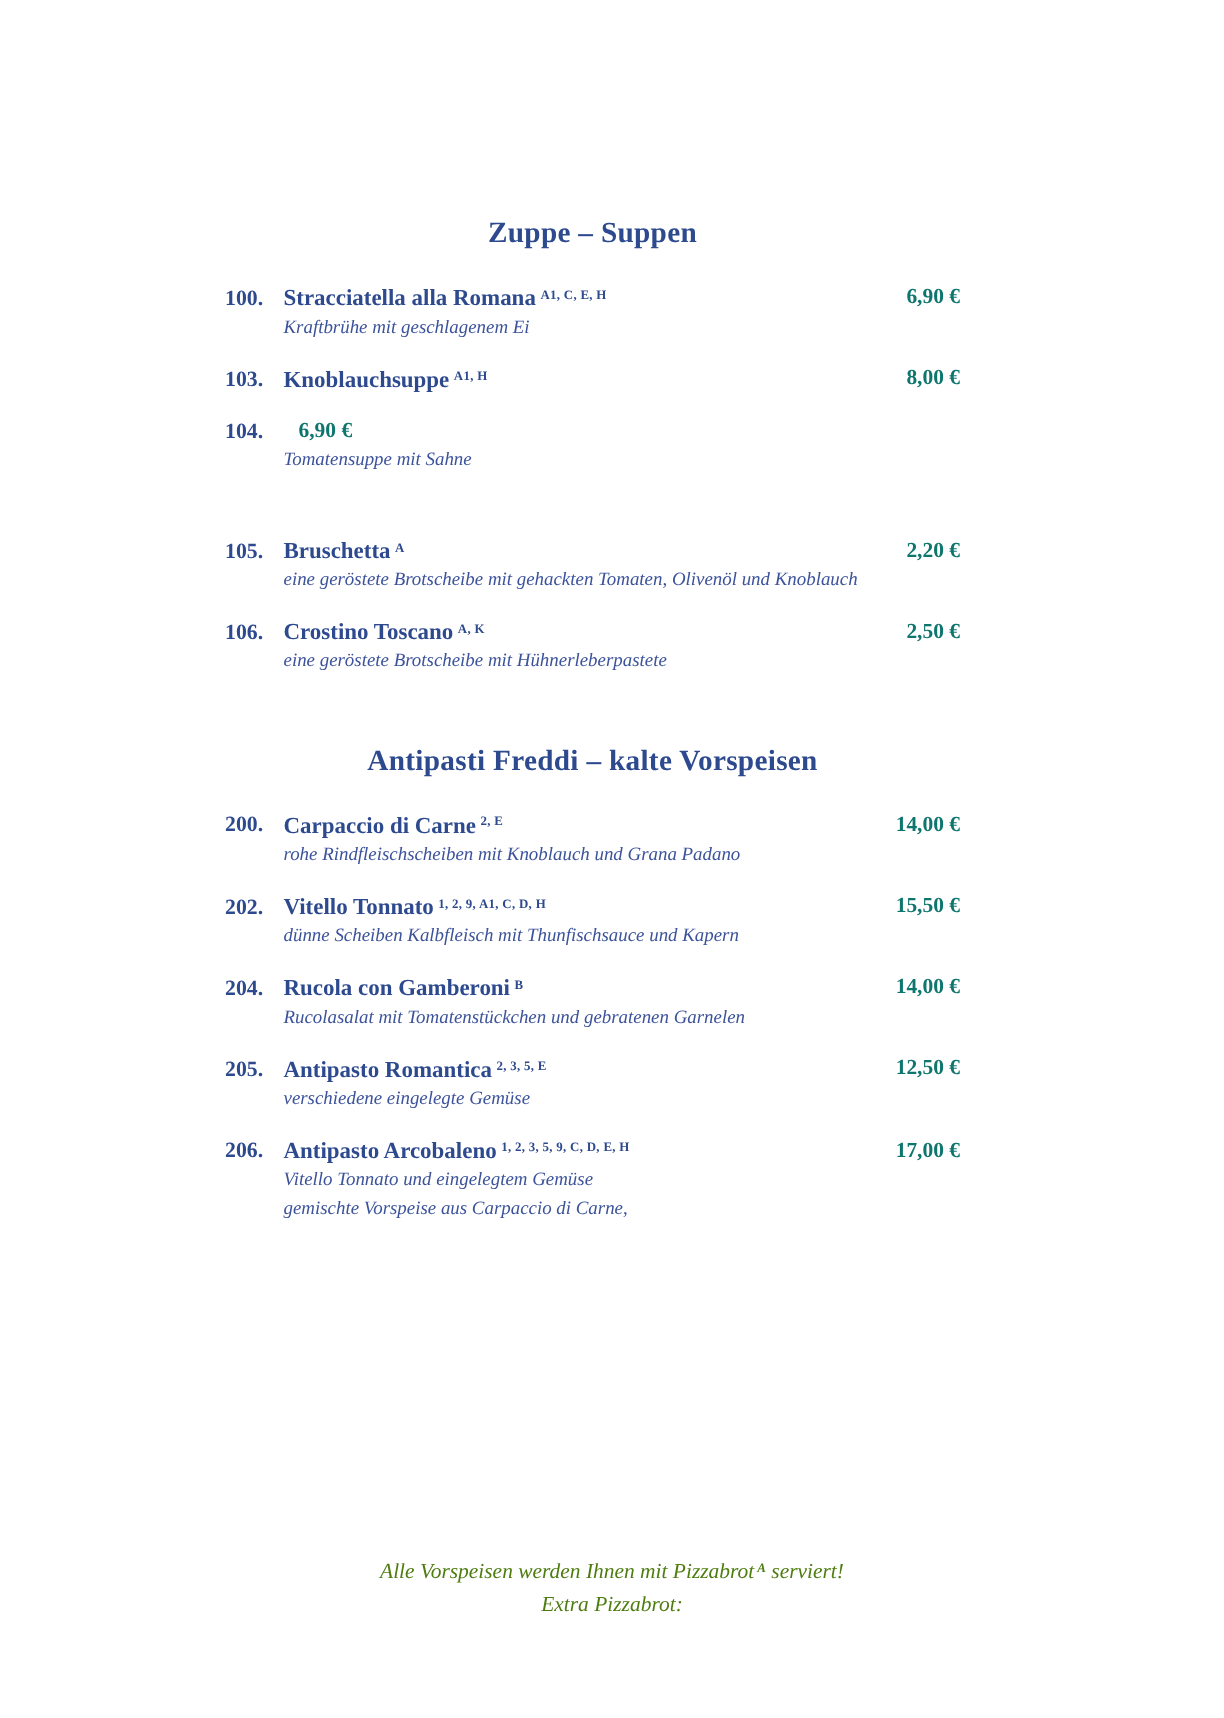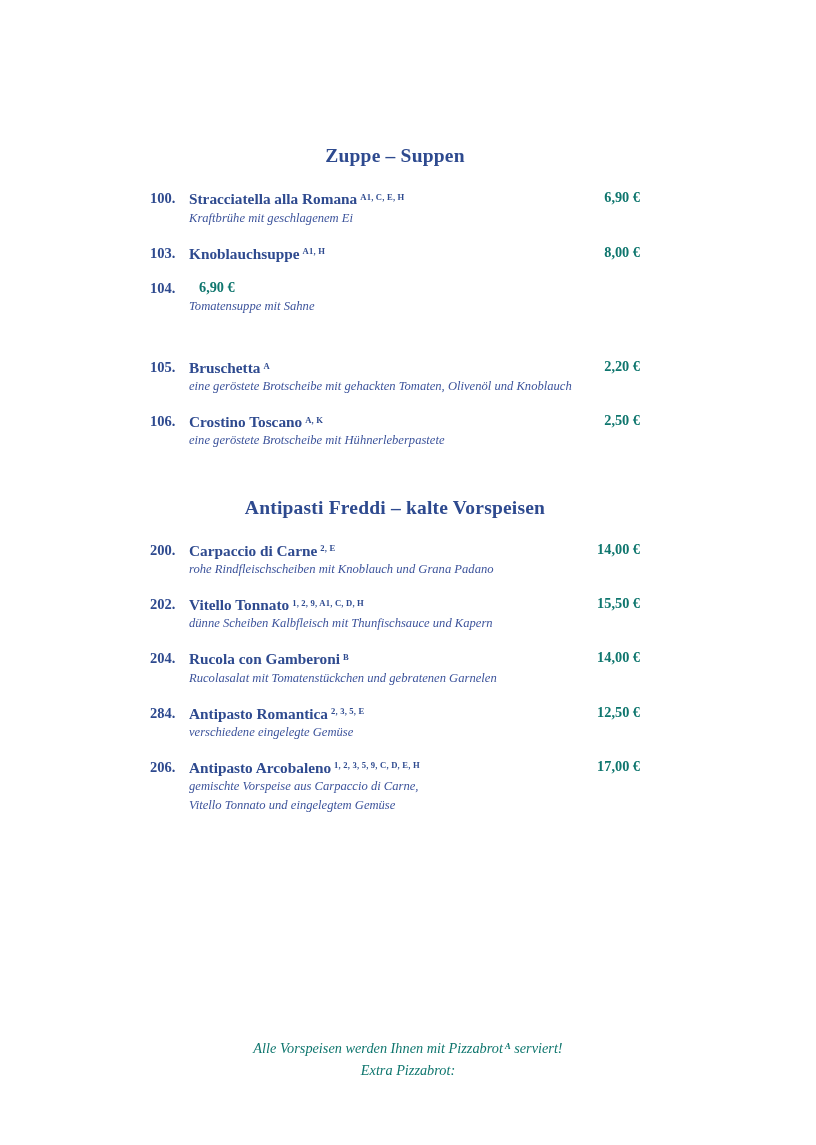--- a/index.html
+++ b/index.html
@@ -49,21 +49,21 @@
   .items { margin-top: 22px; }
 
   .item {
     position: relative;
     margin-bottom: 16px;
   }
   .item:last-child { margin-bottom: 0; }
 
   .item-row {
     display: flex;
-    align-items: flex-start;
+    align-items: center;
     width: 100%;
   }
   .item-num {
     width: 39px;
     flex: 0 0 39px;
     font-weight: bold;
     font-size: 14.5px;
     line-height: 1.25;
     color: #2e4a8f;
     white-space: nowrap;
@@ -109,21 +109,21 @@
 
   .footer {
     position: absolute;
     left: 0;
     top: 1004px;
     width: 816px;
     text-align: center;
     font-style: italic;
     font-size: 14.3px;
     line-height: 1.52;
-    color: #0f766e;
+    color: #4d7c0f;
   }
   .footer .f-sup {
     font-size: 8.6px;
     font-weight: bold;
     vertical-align: 0.52em;
     margin-left: 2px;
   }
   .footer-line { display: block; }
 </style>
 </head>
@@ -214,35 +214,35 @@
           <div class="item-row">
             <span class="item-num">204.</span>
             <span class="item-name-wrap"><span class="item-name">Rucola con Gamberoni</span><span class="allergens">B</span></span>
             <span class="item-price">14,00 €</span>
           </div>
           <div class="item-desc">Rucolasalat mit Tomatenstückchen und gebratenen Garnelen</div>
         </div>
 
         <div class="item">
           <div class="item-row">
-            <span class="item-num">284.</span>
+            <span class="item-num">205.</span>
             <span class="item-name-wrap"><span class="item-name">Antipasto Romantica</span><span class="allergens">2, 3, 5, E</span></span>
             <span class="item-price">12,50 €</span>
           </div>
           <div class="item-desc">verschiedene eingelegte Gemüse</div>
         </div>
 
         <div class="item">
           <div class="item-row">
             <span class="item-num">206.</span>
             <span class="item-name-wrap"><span class="item-name">Antipasto Arcobaleno</span><span class="allergens">1, 2, 3, 5, 9, C, D, E, H</span></span>
             <span class="item-price">17,00 €</span>
           </div>
+          <div class="item-desc">Vitello Tonnato und eingelegtem Gemüse</div>
           <div class="item-desc">gemischte Vorspeise aus Carpaccio di Carne,</div>
-          <div class="item-desc">Vitello Tonnato und eingelegtem Gemüse</div>
         </div>
 
       </div>
     </div>
 
   </div>
 
   <div class="footer">
     <span class="footer-line"><span>Alle Vorspeisen werden Ihnen mit Pizzabrot</span><span class="f-sup">A</span> <span>serviert!</span></span>
     <span class="footer-line">Extra Pizzabrot:</span>

